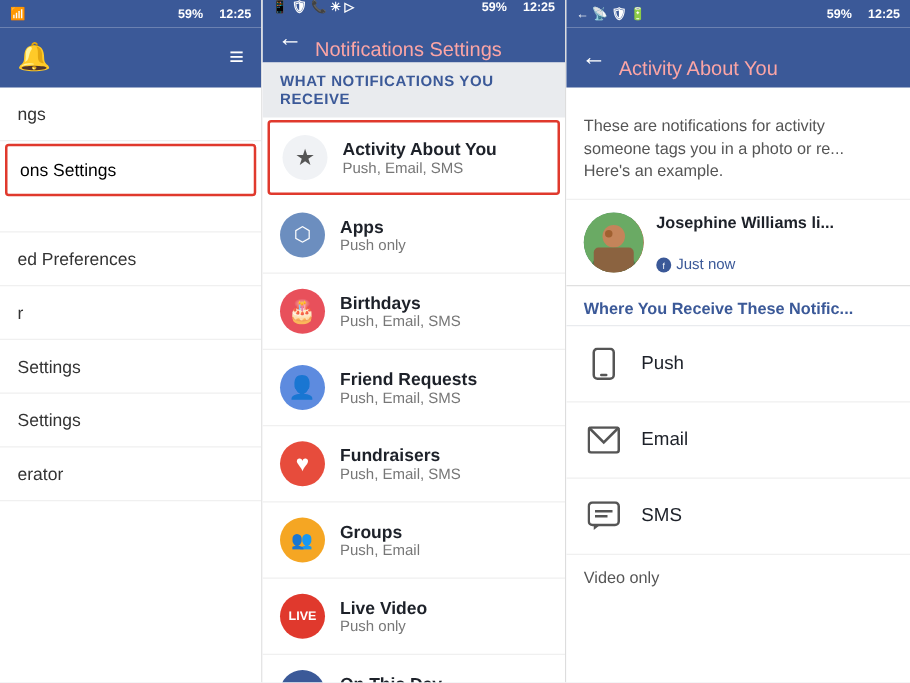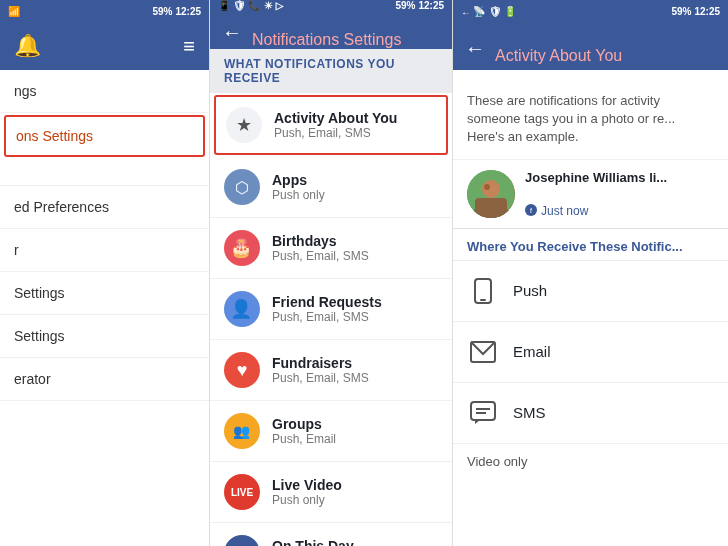--- a/index.html
+++ b/index.html
@@ -58,21 +58,21 @@
 
     .status-bar-left {
       display: flex;
       align-items: center;
       gap: 3px;
     }
 
     .status-bar-right {
       display: flex;
       align-items: center;
-      gap: 3px;
+      gap: 13px;
     }
 
     
     .header {
       background: #3b5998;
       height: 48px;
       display: flex;
       align-items: center;
       padding: 0 12px;
       color: #fff;
@@ -131,21 +131,21 @@
       color: #333;
       border-bottom: 1px solid #f0f0f0;
       cursor: pointer;
     }
 
     .sidebar-item.highlighted {
       border: 2px solid #e0392d;
       margin: 2px 4px;
       border-radius: 3px;
       padding: 11px 10px;
-      color: #c2410c;
+      color: #000000;
     }
 
     
     .notif-item {
       display: flex;
       align-items: center;
       padding: 12px 14px;
       border-bottom: 1px solid #f0f0f0;
       cursor: pointer;
     }
@@ -225,21 +225,21 @@
     }
 
     .notification-detail strong {
       font-weight: 700;
       color: #1d2129;
       margin-top: 33px;
     }
 
     .notification-detail .time {
       display: flex;
-      align-items: flex-start;
+      align-items: flex-end;
       gap: 4px;
       font-size: 12px;
       color: #3b5998;
       margin-top: 19px;
     }
 
     .time-dot {
       width: 12px;
       height: 12px;
       background: #3b5998;

